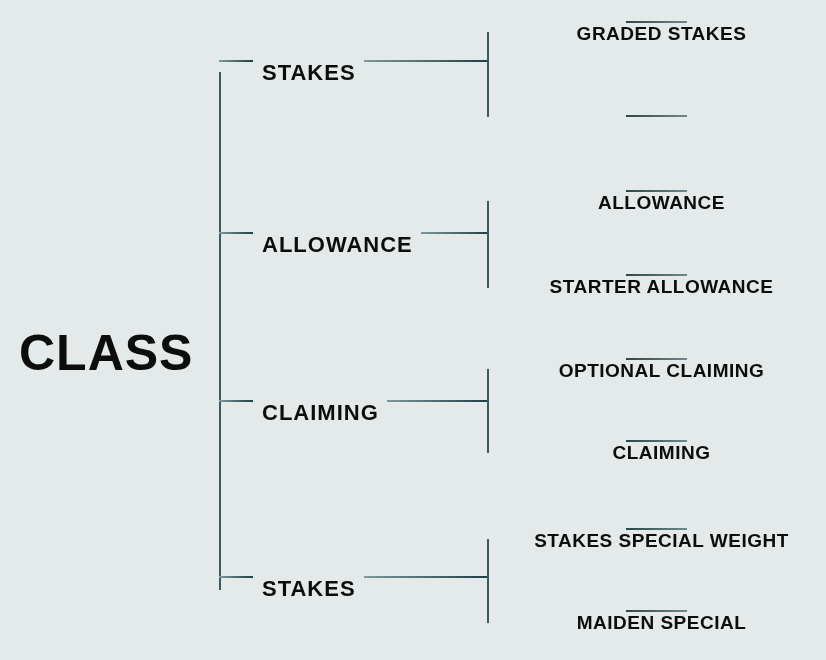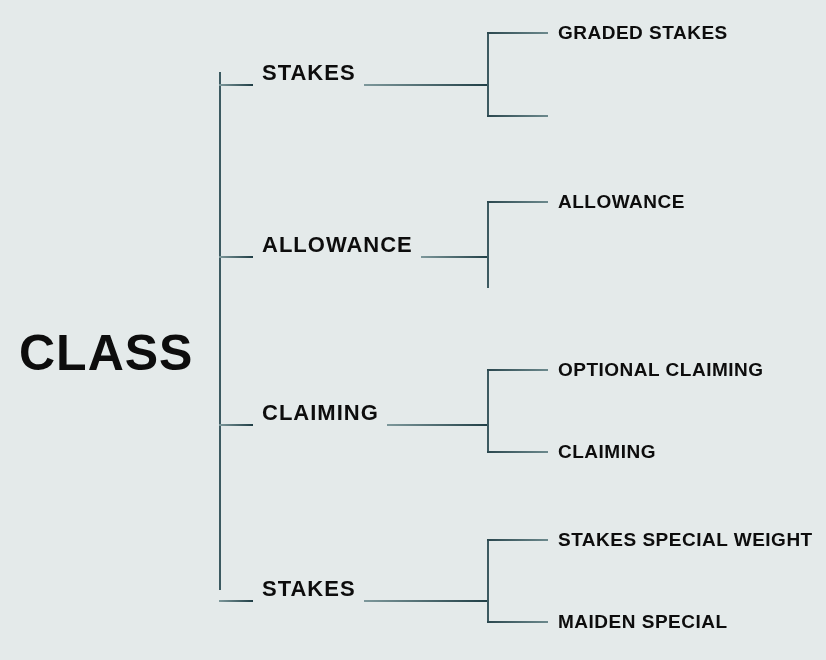--- a/index.html
+++ b/index.html
@@ -17,25 +17,25 @@
   }
   .stage{position:absolute;inset:0;}
   .root-label{
     position:absolute;left:19px;top:353px;transform:translateY(-50%);
     font-size:50px;font-weight:bold;letter-spacing:1px;white-space:nowrap;
   }
   .vline{position:absolute;width:2px;background:var(--line);}
   .trunk{left:219px;top:72px;height:518px;}
   .branch-row{
     position:absolute;left:219px;width:270px;
-    display:flex;align-items:flex-end;transform:translateY(-50%);
+    display:flex;align-items:flex-start;transform:translateY(-50%);
   }
   .leaf-row{
     position:absolute;left:487px;width:339px;
-    display:flex;align-items:center;transform:translateY(-50%);
+    display:flex;align-items:center;transform:translateY(-50%);flex-direction:column;
   }
   .hline{height:2px;background:linear-gradient(90deg,#7d989b,#1f3e45);}
   .stub{width:34px;flex:0 0 auto;}
   .leafstub{width:61px;flex:0 0 auto;background:linear-gradient(90deg,#2a474e,#6c898d);}
   .grow{flex:1 1 auto;}
   .branch-label{
     font-size:22px;font-weight:bold;letter-spacing:1px;white-space:nowrap;
     margin:0 8px 0 9px;
   }
   .leaf-label{
@@ -70,20 +70,24 @@
   <div class="branch-row" style="top:245px">
     <div class="hline stub"></div>
     <div class="branch-label">ALLOWANCE</div>
     <div class="hline grow"></div>
   </div>
   <div class="vline bracket" style="top:201px;height:87px"></div>
   <div class="leaf-row" style="top:202px">
     <div class="hline leafstub"></div>
     <div class="leaf-label">ALLOWANCE</div>
   </div>
+  <div class="leaf-row" style="top:286px">
+    <div class="hline leafstub"></div>
+    <div class="leaf-label">STARTER ALLOWANCE</div>
+  </div>
 
   <div class="branch-row" style="top:413px">
     <div class="hline stub"></div>
     <div class="branch-label">CLAIMING</div>
     <div class="hline grow"></div>
   </div>
   <div class="vline bracket" style="top:369px;height:84px"></div>
   <div class="leaf-row" style="top:370px">
     <div class="hline leafstub"></div>
     <div class="leaf-label">OPTIONAL CLAIMING</div>

